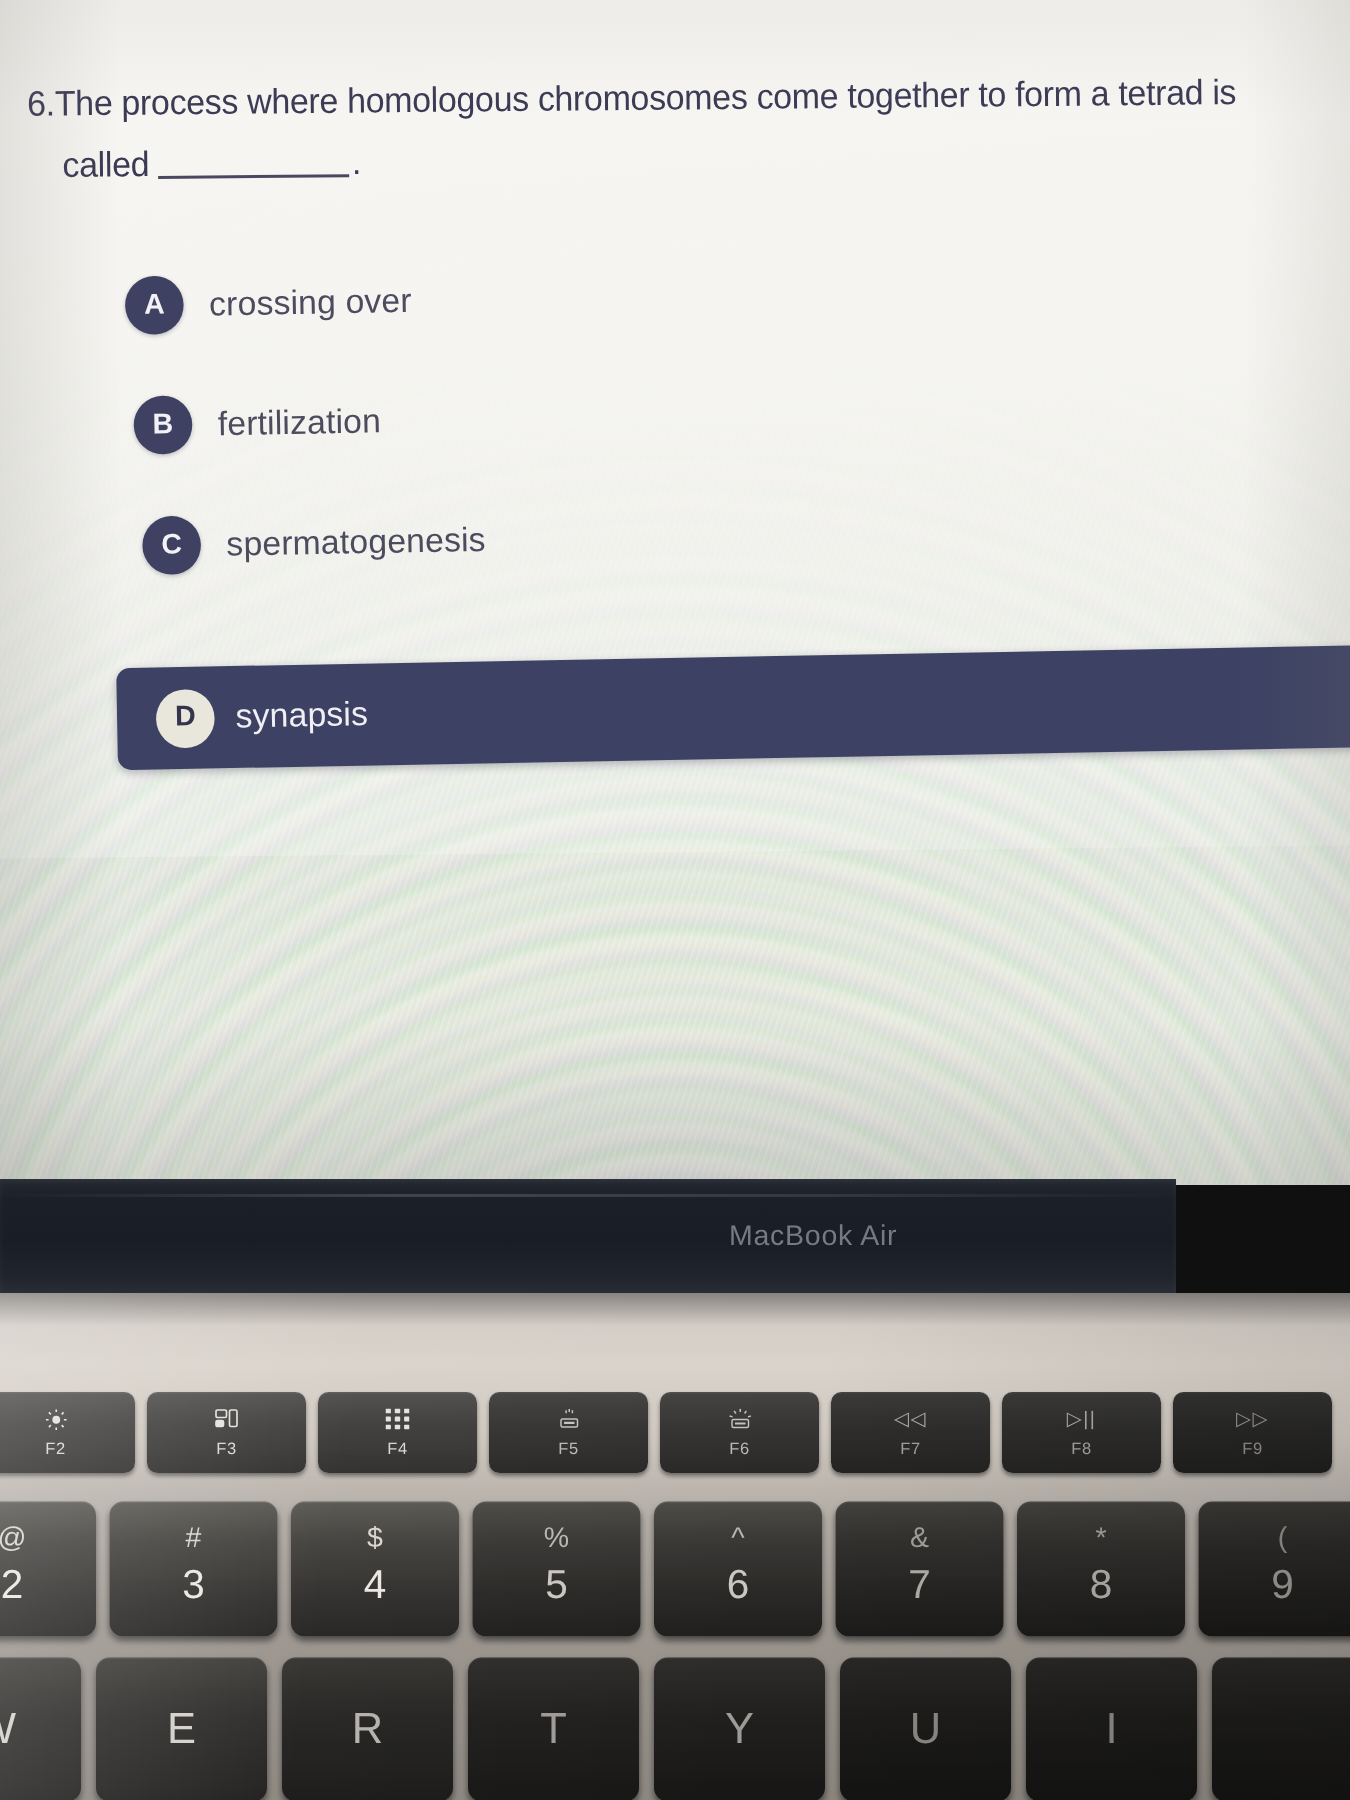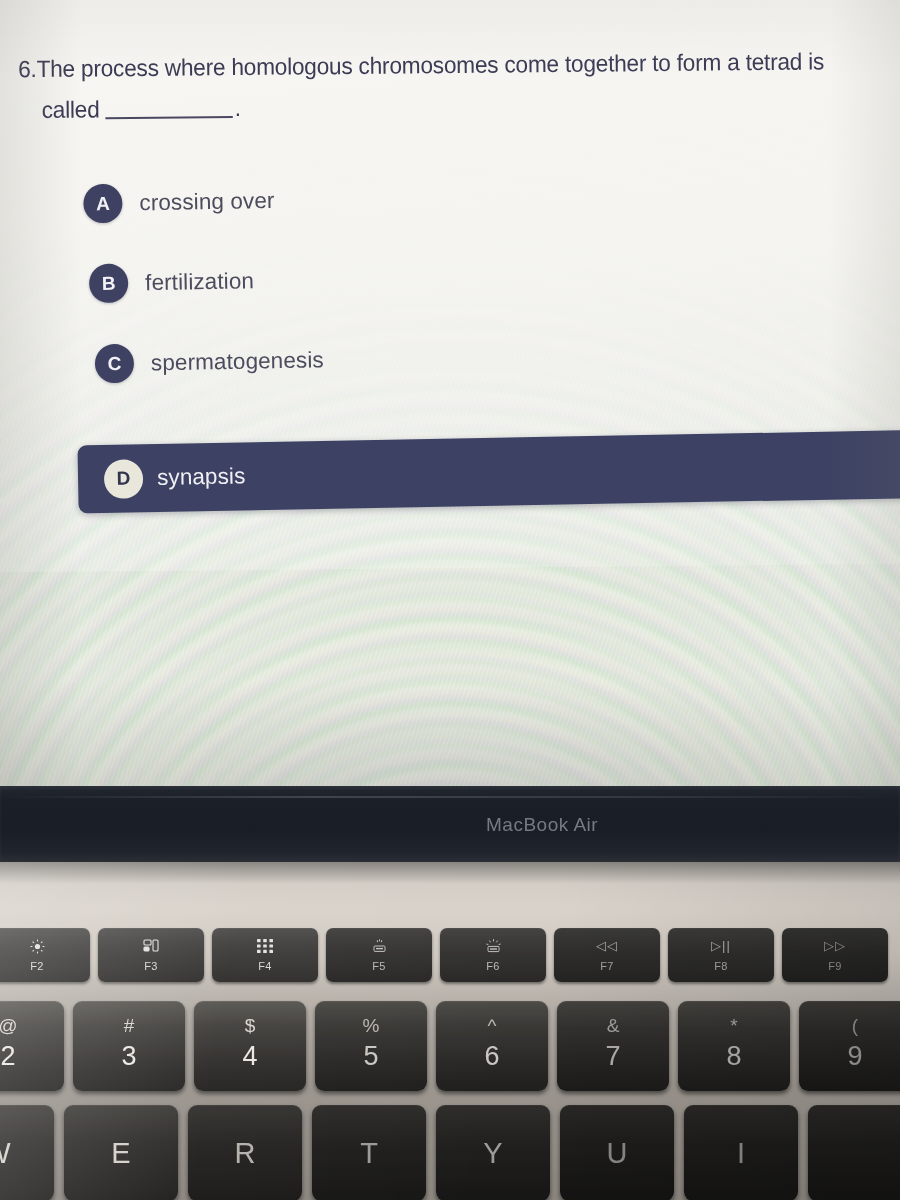--- a/index.html
+++ b/index.html
@@ -175,21 +175,21 @@
   }
   #opt-d-row .opt-label {
     color: #f0eff3;
     margin-left: 14px;
   }
 
   
   #bezel {
     position: absolute;
     left: 0; top: 786px;
-    width: 900px; height: 80px;
+    width: 784px; height: 80px;
     background: linear-gradient(180deg,
       #232730 0%, #1b1f27 18%, #191d25 52%, #20242c 82%, #2e3138 100%);
     box-shadow: inset 0 2px 4px rgba(255,255,255,0.06);
   }
   #bezel::before {
     content: "";
     position: absolute; left: 0; top: 10px; width: 100%; height: 2px;
     background: linear-gradient(90deg,
       rgba(255,255,255,0.00), rgba(255,255,255,0.16) 35%,
       rgba(255,255,255,0.10) 70%, rgba(255,255,255,0.00));

